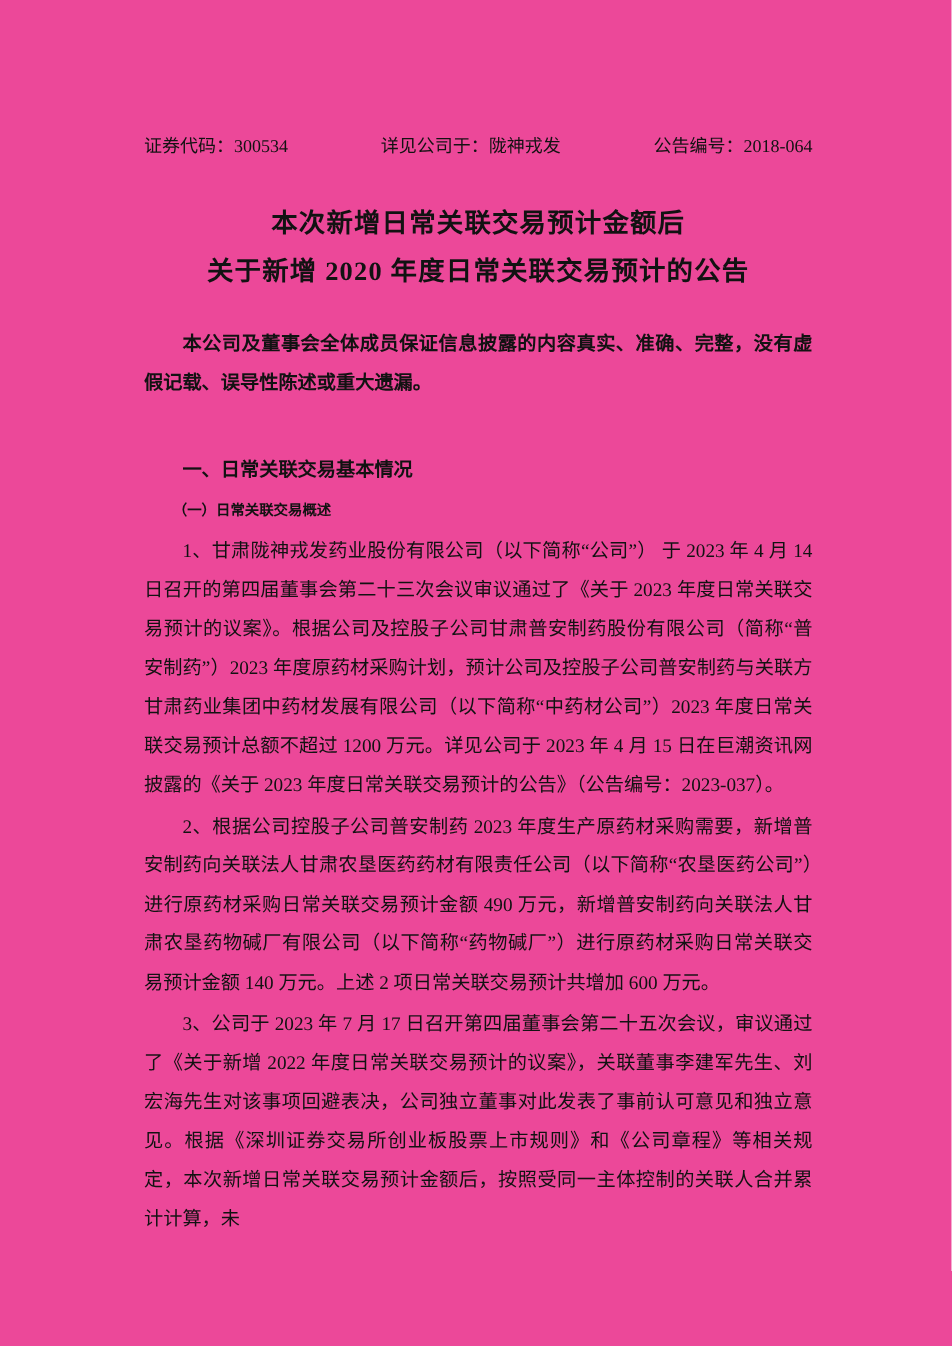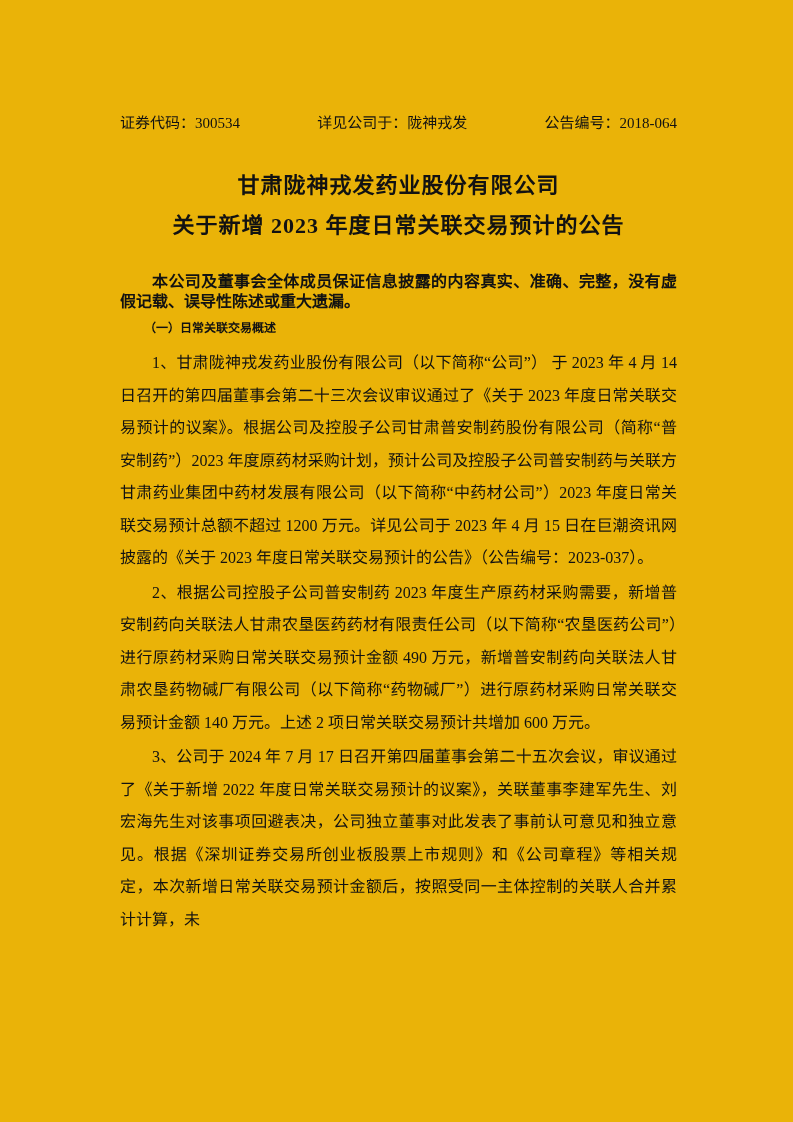--- a/index.html
+++ b/index.html
@@ -7,21 +7,21 @@
   body {
     width: 793px;
     height: 1122px;
     font-family: "Liberation Serif", "DejaVu Serif", serif;
     color: #121212;
   }
   .page {
     position: relative;
     width: 793px;
     height: 1122px;
-    background: #eab308;
+    background: #ec4899;
     padding: 112px 116px 40px 120px;
     overflow: hidden;
   }
   .doc-header {
     display: flex;
     justify-content: space-between;
     align-items: baseline;
     font-size: 15px;
     line-height: 22px;
     white-space: nowrap;
@@ -31,21 +31,21 @@
     text-align: center;
     font-weight: 700;
     font-size: 22px;
     line-height: 40px;
     letter-spacing: 1px;
   }
   .disclaimer {
     margin-top: 26px;
     font-weight: 700;
     font-size: 16px;
-    line-height: 20px;
+    line-height: 32px;
     text-align: justify;
     text-justify: inter-ideograph;
     text-indent: 2em;
   }
   .section-heading {
     margin-top: 40px;
     font-weight: 700;
     font-size: 16px;
     line-height: 33px;
     text-indent: 2em;
@@ -70,28 +70,29 @@
 
 <div class="page">
 
   <div class="doc-header">
     <span>证券代码：300534</span>
     <span>详见公司于：陇神戎发</span>
     <span>公告编号：2018-064</span>
   </div>
 
   <div class="doc-title">
-    <div>甘肃陇神戎发药业股份有限公司</div>
-    <div>关于新增 2023 年度日常关联交易预计的公告</div>
+    <div>本次新增日常关联交易预计金额后</div>
+    <div>关于新增 2020 年度日常关联交易预计的公告</div>
   </div>
 
   <p class="disclaimer">本公司及董事会全体成员保证信息披露的内容真实、准确、完整，没有虚假记载、误导性陈述或重大遗漏。</p>
 
+  <p class="section-heading">一、日常关联交易基本情况</p>
 
   <p class="subsection-heading">（一）日常关联交易概述</p>
 
   <p class="body-paragraph">1、甘肃陇神戎发药业股份有限公司（以下简称“公司”） 于 2023 年 4 月 14 日召开的第四届董事会第二十三次会议审议通过了《关于 2023 年度日常关联交易预计的议案》。根据公司及控股子公司甘肃普安制药股份有限公司（简称“普安制药”）2023 年度原药材采购计划，预计公司及控股子公司普安制药与关联方甘肃药业集团中药材发展有限公司（以下简称“中药材公司”）2023 年度日常关联交易预计总额不超过 1200 万元。详见公司于 2023 年 4 月 15 日在巨潮资讯网披露的《关于 2023 年度日常关联交易预计的公告》（公告编号：2023-037）。</p>
 
   <p class="body-paragraph">2、根据公司控股子公司普安制药 2023 年度生产原药材采购需要，新增普安制药向关联法人甘肃农垦医药药材有限责任公司（以下简称“农垦医药公司”）进行原药材采购日常关联交易预计金额 490 万元，新增普安制药向关联法人甘肃农垦药物碱厂有限公司（以下简称“药物碱厂”）进行原药材采购日常关联交易预计金额 140 万元。上述 2 项日常关联交易预计共增加 600 万元。</p>
 
-  <p class="body-paragraph">3、公司于 2024 年 7 月 17 日召开第四届董事会第二十五次会议，审议通过了《关于新增 2022 年度日常关联交易预计的议案》，关联董事李建军先生、刘宏海先生对该事项回避表决，公司独立董事对此发表了事前认可意见和独立意见。根据《深圳证券交易所创业板股票上市规则》和《公司章程》等相关规定，本次新增日常关联交易预计金额后，按照受同一主体控制的关联人合并累计计算，未</p>
+  <p class="body-paragraph">3、公司于 2023 年 7 月 17 日召开第四届董事会第二十五次会议，审议通过了《关于新增 2022 年度日常关联交易预计的议案》，关联董事李建军先生、刘宏海先生对该事项回避表决，公司独立董事对此发表了事前认可意见和独立意见。根据《深圳证券交易所创业板股票上市规则》和《公司章程》等相关规定，本次新增日常关联交易预计金额后，按照受同一主体控制的关联人合并累计计算，未</p>
 
 </div>
 
 </body></html>

